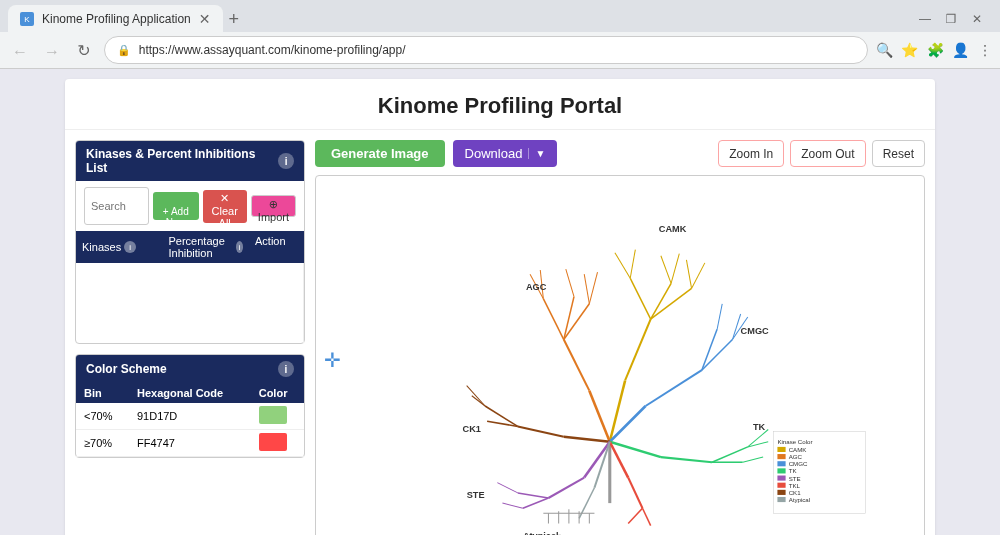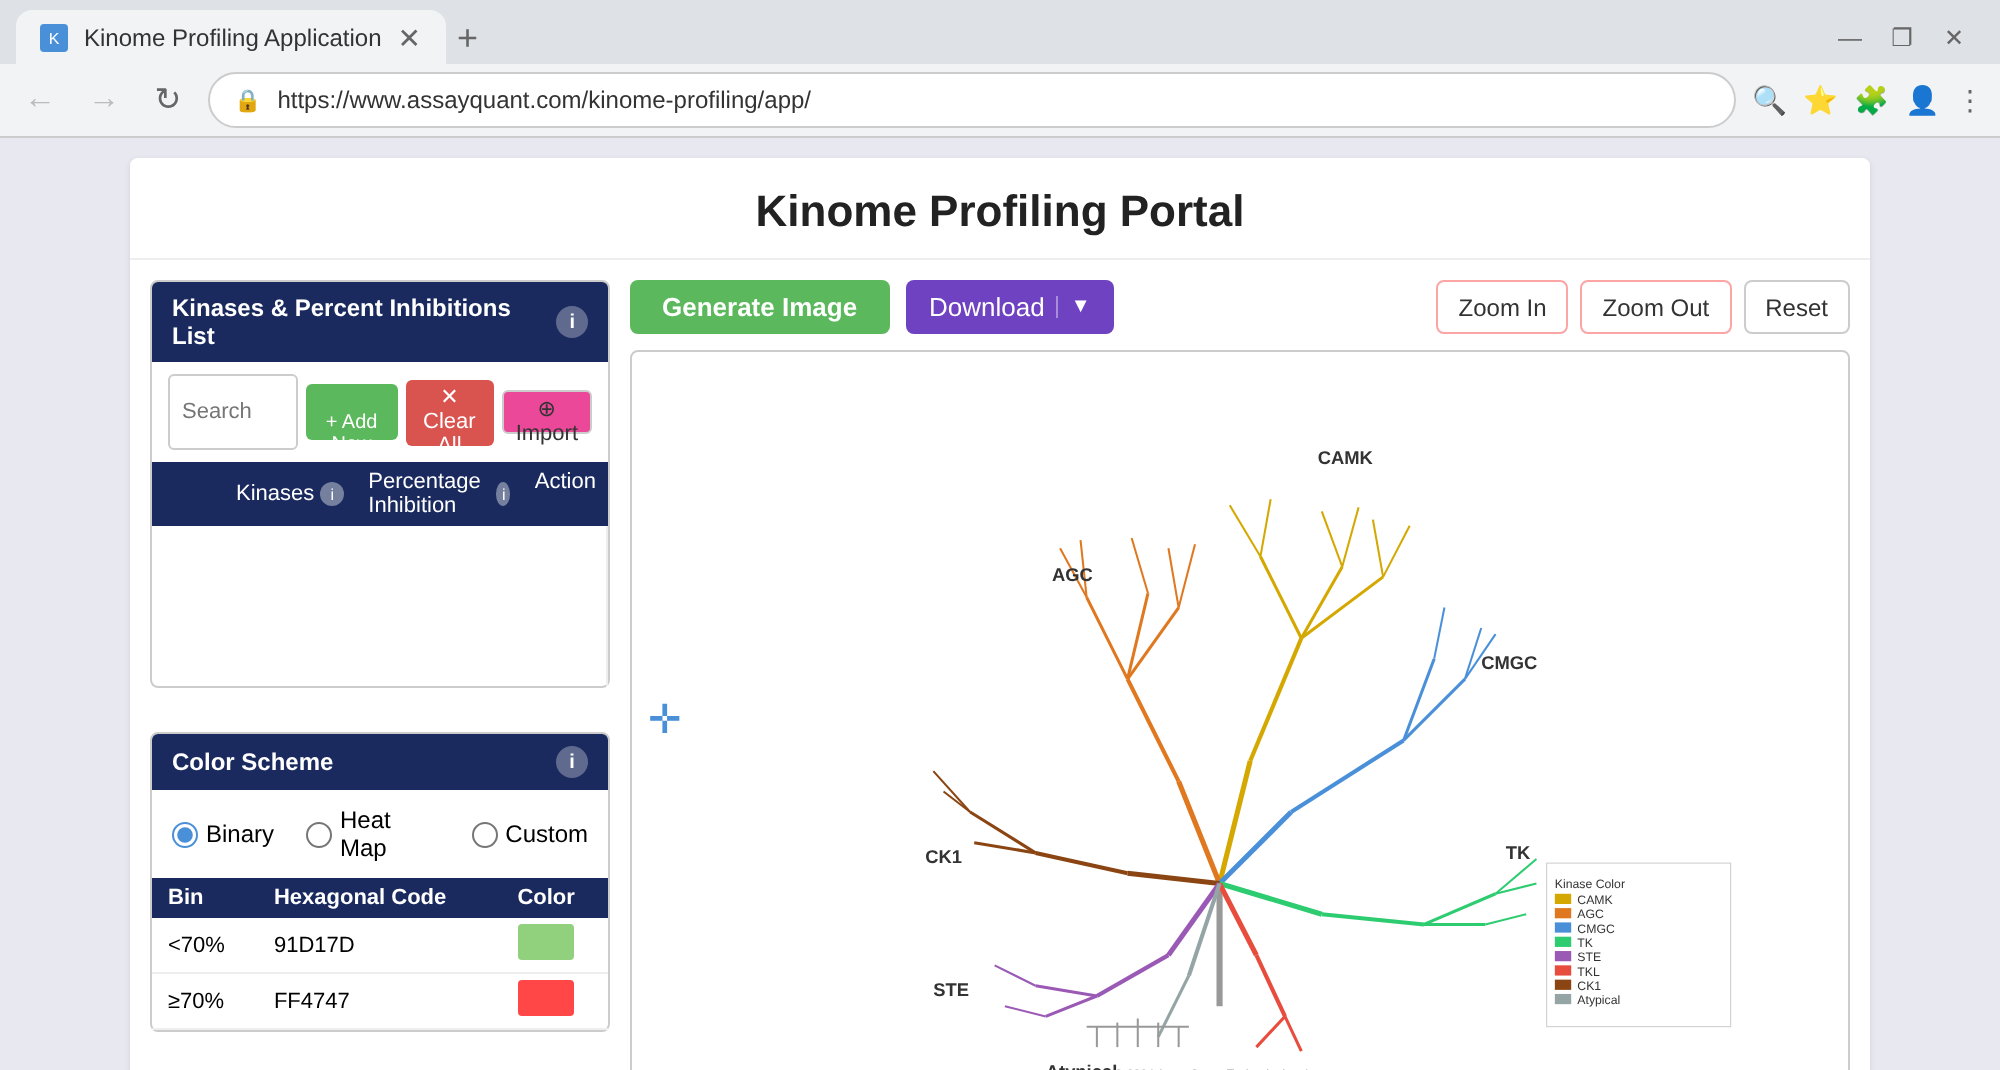--- a/index.html
+++ b/index.html
@@ -158,21 +158,21 @@
     }
 
     
     .left-panel {
       width: 230px;
       flex-shrink: 0;
     }
     .panel-section {
       border: 1px solid #ccc;
       border-radius: 4px;
-      margin-bottom: 22px;
+      margin-bottom: 10px;
     }
     .panel-header {
       background: #1a2a5e;
       color: white;
       padding: 6px 10px;
       font-size: 12px;
       font-weight: bold;
       display: flex;
       justify-content: space-between;
       align-items: center;
@@ -233,21 +233,20 @@
       font-size: 11px;
       cursor: pointer;
       height: 22px;
     }
 
     .col-headers {
       display: flex;
       background: #1a2a5e;
       color: white;
       font-size: 11px;
-      padding-left: 36px;
     }
     .col-header {
       padding: 4px 6px;
       flex: 1;
       display: flex;
       align-items: center;
       gap: 3px;
     }
     .col-header-action {
       padding: 4px 6px;
@@ -462,34 +461,20 @@
             </div>
           </div>
           <div class="table-body"></div>
         </div>
 
         <div class="panel-section color-scheme-panel">
           <div class="panel-header">
             <span>Color Scheme</span>
             <span class="info-icon">i</span>
           </div>
-          <div class="radio-group">
-            <label class="radio-label">
-              <input class="radio-input" type="radio" name="colorscheme" checked="" style="">
-              <span>Binary</span>
-            </label>
-            <label class="radio-label">
-              <input class="radio-input" type="radio" name="colorscheme" style="">
-              <span>Heat Map</span>
-            </label>
-            <label class="radio-label">
-              <input class="radio-input" type="radio" name="colorscheme" style="">
-              <span>Custom</span>
-            </label>
-          </div>
           <table class="color-table">
             <thead>
               <tr>
                 <th>Bin</th>
                 <th>Hexagonal Code</th>
                 <th>Color</th>
               </tr>
             </thead>
             <tbody id="color-table-body">
                 <tr>

